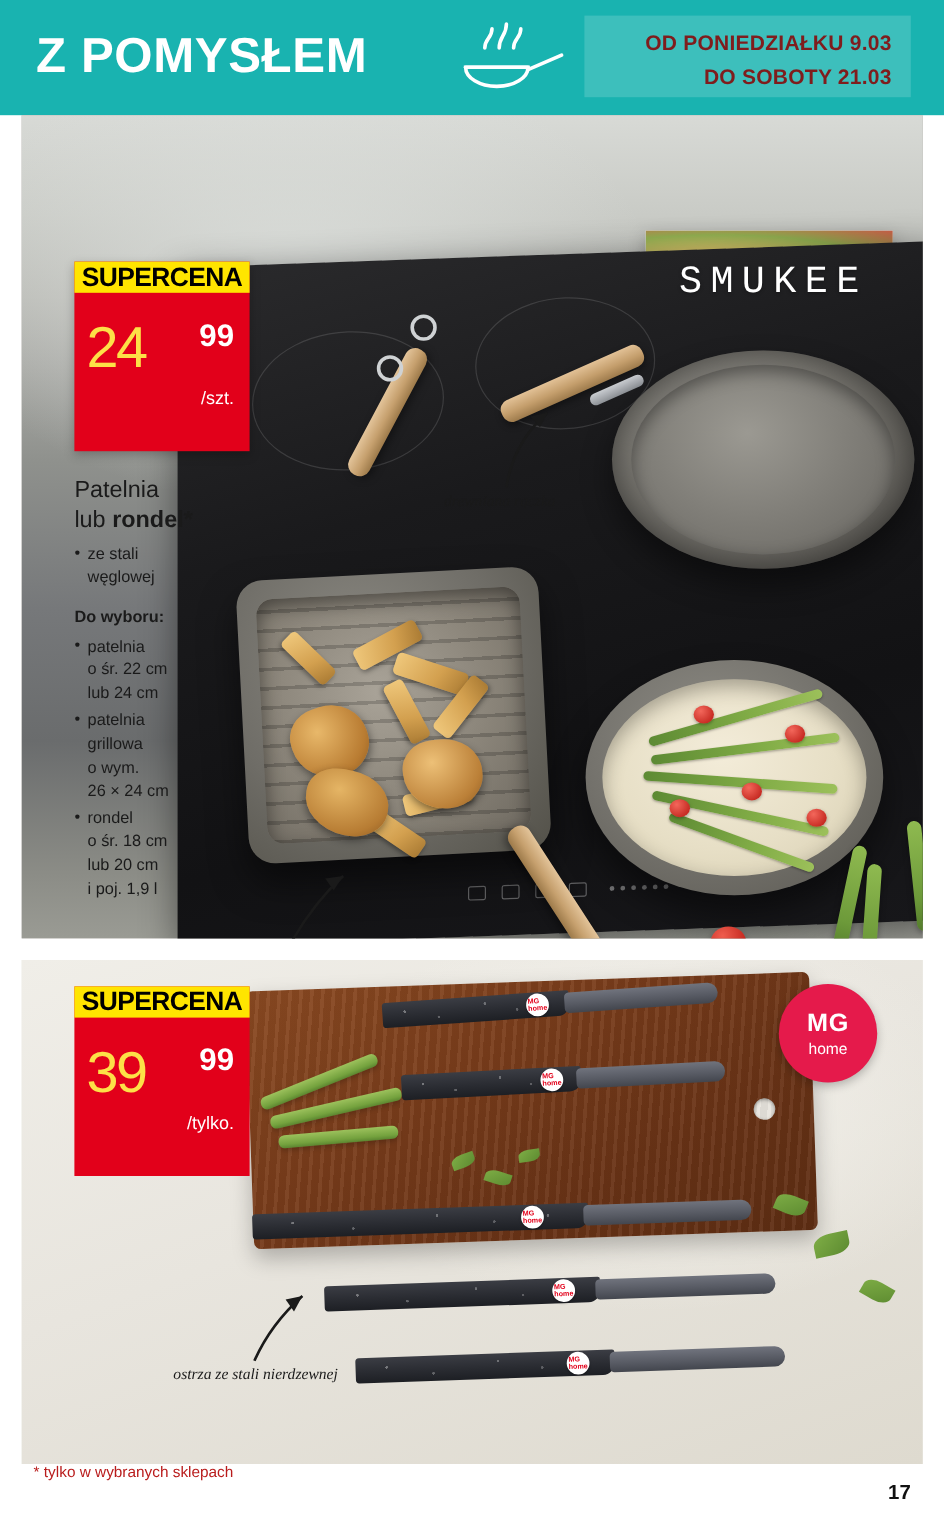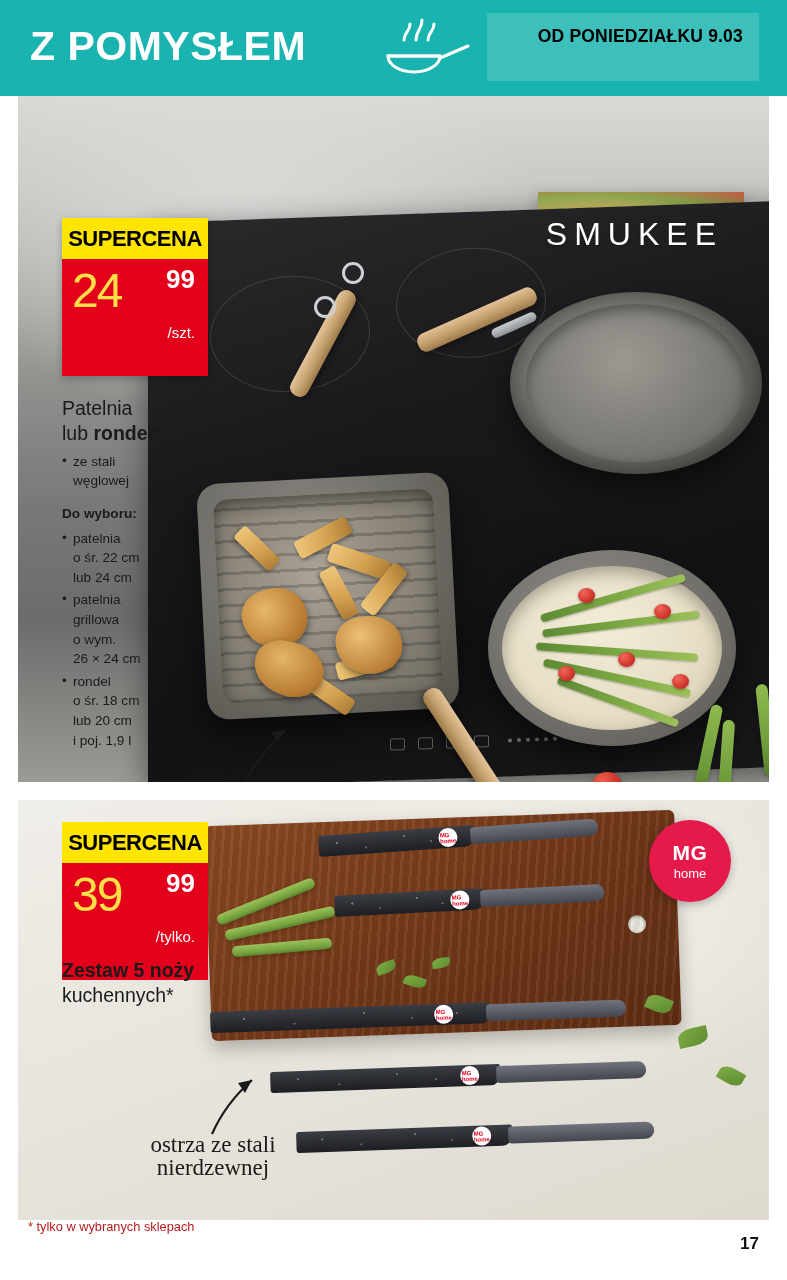--- a/index.html
+++ b/index.html
@@ -23,21 +23,21 @@
   }
   .pan-icon {
     position: absolute; left: 368px; top: 10px; width: 110px; height: 78px;
   }
   .date-box {
     position: absolute; right: 28px; top: 13px;
     width: 272px; height: 68px;
     background: rgba(255,255,255,0.16);
   }
   .date-line {
-    color: #000000; font-weight: bold; font-size: 17.5px;
+    color: #7f1d1d; font-weight: bold; font-size: 17.5px;
     text-align: right; padding-right: 16px; letter-spacing: 0.2px;
   }
   .date-line.l1 { margin-top: 13px; }
   .date-line.l2 { margin-top: 7px; }
 
   
   .block1 {
     position: absolute; left: 18px; top: 96px; width: 751px; height: 686px;
     background: #b3b2ad;
     overflow: hidden;
@@ -162,41 +162,41 @@
   .bowl-food { position: absolute; left: 0; top: 0; width: 206px; height: 42px;
     background: radial-gradient(ellipse at 30% 60%, #e1d44e 0%, #cfc060 30%, #8fae4a 60%, #d05a42 100%); opacity: .95;}
 
   
   .badge1 {
     position: absolute; left: 44px; top: 122px; width: 146px; height: 158px;
     background: #e2001a;
     box-shadow: 0 3px 8px rgba(0,0,0,.25);
   }
   .badge-title {
-    position: absolute; left: 0; top: 0; width: 100%; height: 41px;
+    position: absolute; left: 0; top: 0; width: 100%; height: 26px;
     background: #ffe500; color: #000; font-weight: bold; font-size: 22px;
     display: flex; align-items: center; justify-content: center; letter-spacing: -0.5px;
   }
   .badge-price {
     position: absolute; left: 10px; top: 44px; color: #fde047;
     font-weight: normal; font-size: 48px; letter-spacing: -2px; line-height: 58px;
   }
   .badge-cents {
     position: absolute; right: 13px; top: 48px; color: #fff;
     font-weight: bold; font-size: 26px; line-height: 26px;
   }
   .badge-unit {
     position: absolute; right: 13px; top: 106px; color: #fff; font-size: 15px;
   }
 
   
   .smukee {
     position: absolute; right: 46px; top: 120px;
     font-size: 32px; letter-spacing: 7px; color: #ffffff; font-weight: 400;
-    font-family: Liberation Sans, sans-serif;
+    font-family: Liberation Mono, monospace;
     text-shadow: 0 1px 3px rgba(0,0,0,.35);
   }
 
   
   .p1-title {
     position: absolute; left: 44px; top: 300px; width: 180px;
     font-size: 19.5px; line-height: 25px; color: #1a1a1a;
   }
   .p1-title b { font-weight: bold; }
   .p1-bullets {
@@ -207,22 +207,22 @@
     position: absolute; left: 44px; top: 408px; width: 180px;
     font-size: 13.6px; line-height: 19.6px; color: #1a1a1a;
   }
   .p1-sub .hd { font-weight: bold; display: block; margin-bottom: 5px; }
   ul.dots { list-style: none; }
   ul.dots li { position: relative; padding-left: 11px; margin-bottom: 3px; }
   ul.dots li::before { content: "•"; position: absolute; left: 0; top: -1px; }
 
   
   .anno {
-    position: absolute; color: #1a1a1a; font-size: 23px; line-height: 23px;
-    font-family: "Liberation Serif", serif; 
+    position: absolute; color: #1a1a1a; font-size: 13px; line-height: 23px;
+    font-family: "Liberation Serif", serif; font-style: italic;
   }
   .anno1 { left: 352px; top: 310px; width: 150px; }
   .anno3 { left: 133px; top: 1133px; width: 160px; text-align: center; }
   .arrow-svg { position: absolute; }
 
   
   .block2 {
     position: absolute; left: 18px; top: 800px; width: 751px; height: 420px;
     background: #eceae4; overflow: hidden;
   }
@@ -314,20 +314,21 @@
         <path d="M20 46 h52"></path>
         <path d="M72 48 l28 -12"></path>
         <path d="M36 30 c0 -8 6 -8 6 -16"></path>
         <path d="M48 30 c0 -10 6 -10 6 -20"></path>
         <path d="M60 30 c0 -8 6 -8 6 -16"></path>
       </g>
     </svg>
 
     <div class="date-box">
       <div class="date-line l1">OD PONIEDZIAŁKU 9.03</div>
+      <div class="date-line l2">DO SOBOTY 21.03</div>
     </div>
   </div>
 
   <div class="block1">
     <div class="b1-photo"></div>
 
     <div class="bowl">
         <div class="bowl-food"></div>
       </div>
 
@@ -480,24 +481,20 @@
       <div class="mg-bot">home</div>
     </div>
 
     <div class="badge2">
       <div class="badge-title">SUPERCENA</div>
       <div class="badge-price">39</div>
       <div class="badge-cents">99</div>
       <div class="badge-unit">/tylko.</div>
     </div>
 
-    <div class="p2-title">
-      <b>Zestaw 5 noży</b><br>
-      <span>kuchennych*</span>
-    </div>
 
   </div>
 
   <div class="anno anno3">ostrza ze stali nierdzewnej</div>
   <svg class="arrow-svg" style="left:206px;top:1072px;width:56px;height:64px" viewBox="0 0 56 64">
     <path d="M6 62 C14 44 28 24 46 8" stroke="#1a1a1a" stroke-width="2.2" fill="none"></path>
     <path d="M46 8 l-14 3 l7 10 z" fill="#1a1a1a"></path>
   </svg>
 
   <div class="footnote">* tylko w wybranych sklepach</div>

